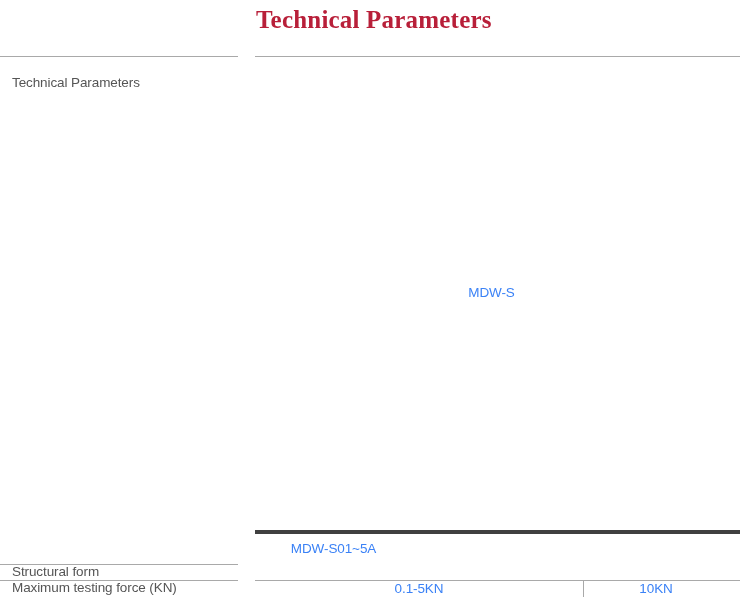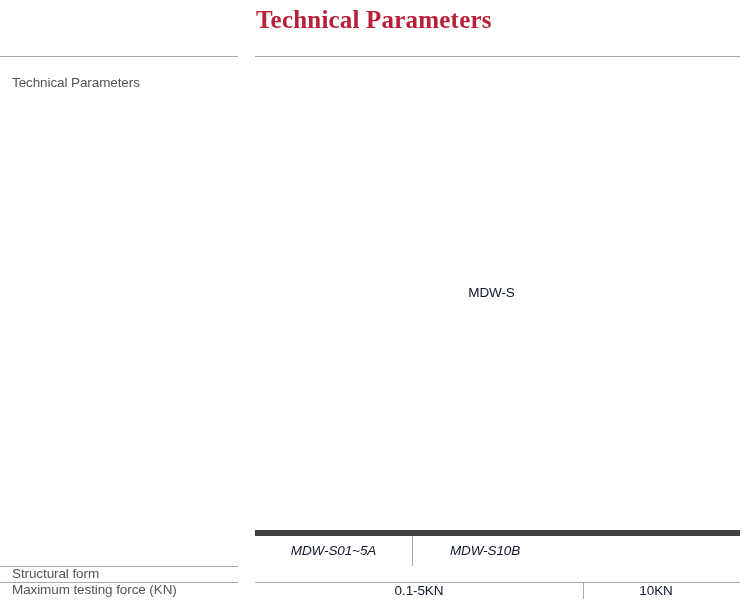--- a/index.html
+++ b/index.html
@@ -79,21 +79,21 @@
   }
 
   .value-cell {
     box-sizing: border-box;
     display: flex;
     align-items: center;
     justify-content: center;
     text-align: center;
     font-size: 13.5px;
     line-height: 1.25;
-    color: #0f172a;
+    color: #3b82f6;
     letter-spacing: -0.1px;
     padding: 0 4px;
   }
   .vsep { border-left: 1px solid #a9a9a9; }
 
   
   .c-full  { flex: 0 0 473px; width: 473px; }
   .c-1     { flex: 0 0 157px; width: 157px; }
   .c-2     { flex: 0 0 171px; width: 171px; }
   .c-3     { flex: 0 0 145px; width: 145px; }
@@ -112,23 +112,22 @@
 
   <div class="title">Technical Parameters</div>
 
   <div class="spec-table">
 
     <div class="row">
       <div class="label-cell h-hdr-lbl">Technical Parameters</div>
       <div class="gutter"></div>
       <div class="value-area" style="flex-direction:column;">
         <div class="value-cell c-full h-top">MDW-S</div>
-        <div style="display:flex;border-top:6px solid #404040;font-style:italic;">
+        <div style="display:flex;border-top:4px solid #404040;">
           <div class="value-cell c-1 h-models">MDW-S01~5A</div>
-          <div class="value-cell c-3 h-models vsep">MDW-S10B</div>
         </div>
       </div>
     </div>
 
     <div class="row">
       <div class="label-cell h-std">Structural form</div>
       <div class="gutter"></div>
     </div>
 
     <div class="row">

